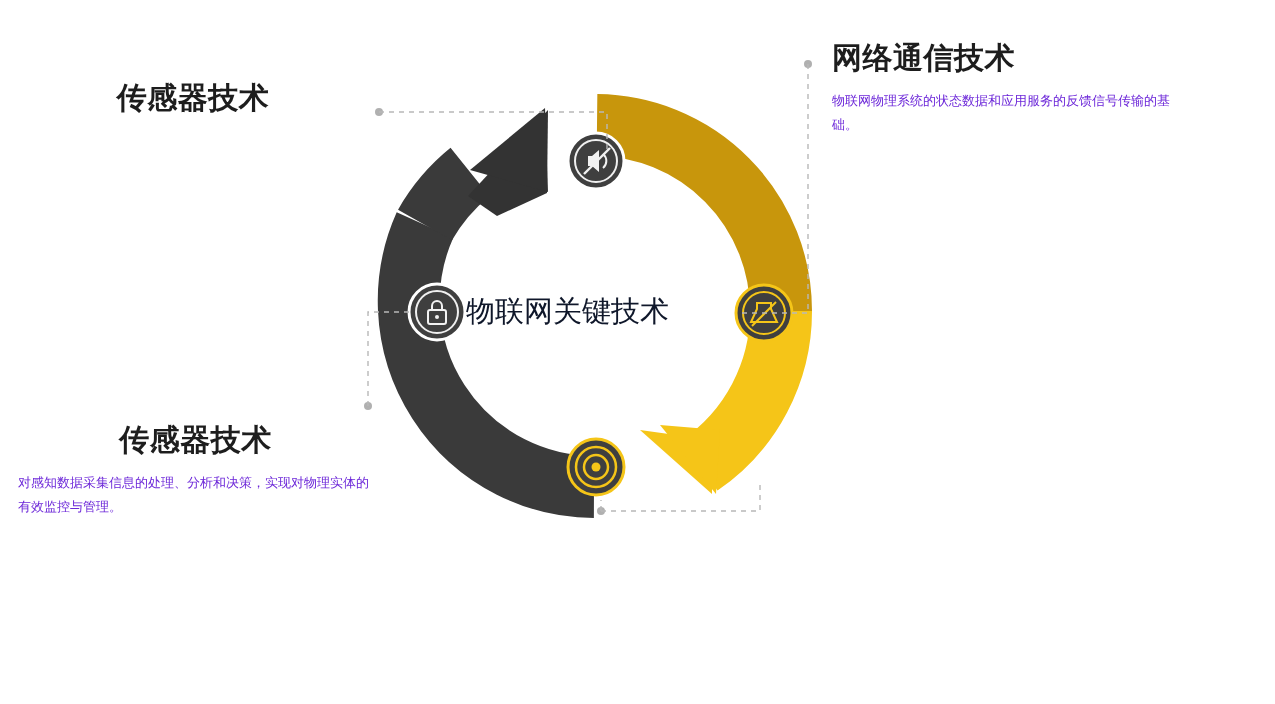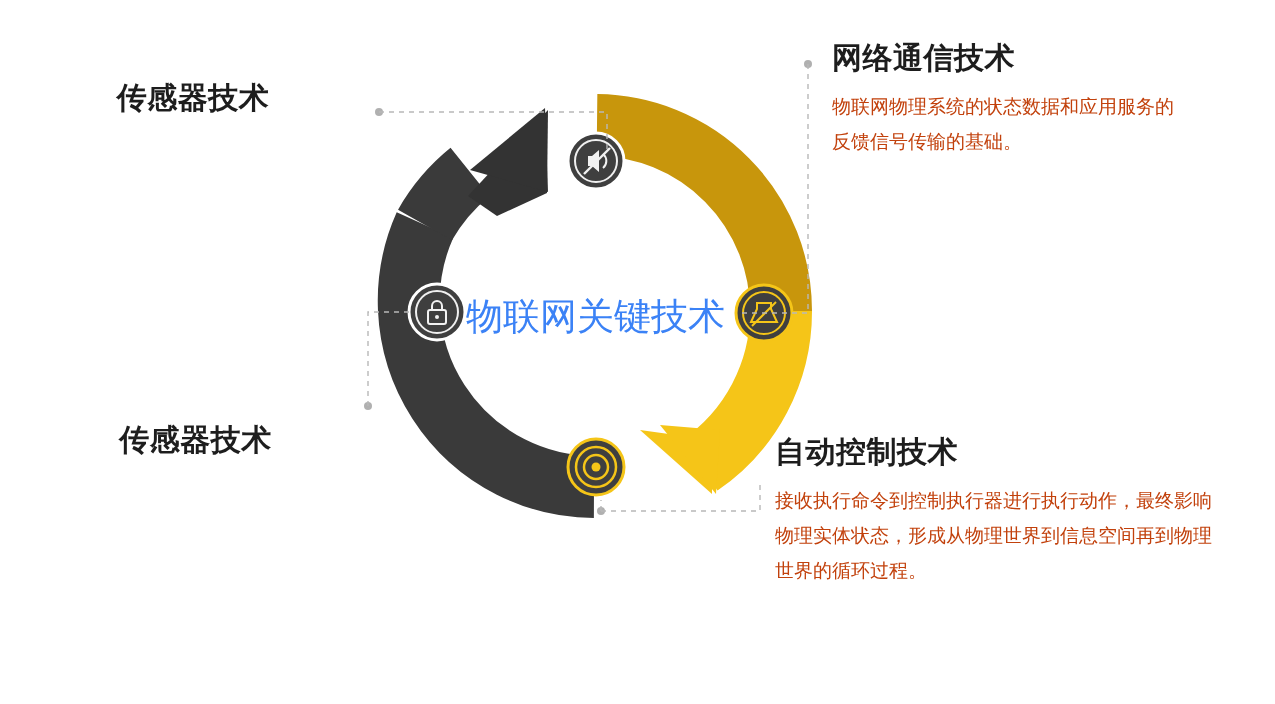--- a/index.html
+++ b/index.html
@@ -32,23 +32,23 @@
   }
   .blk-title {
     font-weight: bold;
     font-size: 30px;
     color: #1d1d1d;
     letter-spacing: 0.5px;
     white-space: nowrap;
     margin-bottom: 10px;
   }
   .blk-body {
-    font-size: 19px;
+    font-size: 13px;
     line-height: 1.85;
-    color: #c2410c;
+    color: #6d28d9;
   }
 
   
   #block-sensor {
     left: 18px;
     top: 78px;
     width: 350px;
     text-align: right;
   }
   #block-sensor .blk-title { text-align: center; }
@@ -73,22 +73,22 @@
     top: 432px;
     width: 450px;
     text-align: left;
   }
 
   
   #center-label {
     position: absolute;
     left: 466px;
     top: 292px;
-    font-size: 37px;
-    color: #3b82f6;
+    font-size: 29px;
+    color: #0f172a;
     white-space: nowrap;
   }
 </style>
 </head>
 <body>
 
 <div id="stage">
 
   <svg class="svg-layer" viewBox="0 0 1275 704">
     <defs>
@@ -175,20 +175,17 @@
     <div class="blk-title">传感器技术</div>
   </div>
 
   <div class="block" id="block-network">
     <div class="blk-title">网络通信技术</div>
     <div class="blk-body">物联网物理系统的状态数据和应用服务的反馈信号传输的基础。</div>
   </div>
 
   <div class="block" id="block-info">
     <div class="blk-title">传感器技术</div>
+    <div class="blk-body">对感知数据采集信息的处理、分析和决策，实现对物理实体的有效监控与管理。</div>
   </div>
 
-  <div class="block" id="block-control">
-    <div class="blk-title">自动控制技术</div>
-    <div class="blk-body">接收执行命令到控制执行器进行执行动作，最终影响物理实体状态，形成从物理世界到信息空间再到物理世界的循环过程。</div>
-  </div>
 
 </div>
 
 </body></html>

